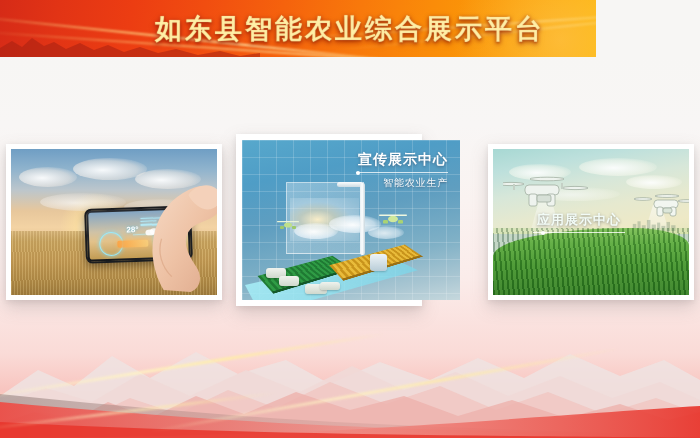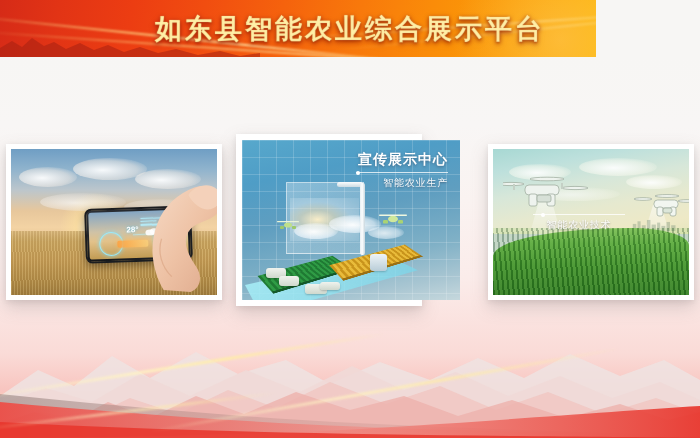--- a/index.html
+++ b/index.html
@@ -531,21 +531,21 @@
             <rect x="100" y="22" width="11" height="18"></rect>
           </g>
         </svg>
 
         <div class="c3-field">
           <div class="c3-rows"></div>
         </div>
       </div>
 
       <div class="card-text">
+        <div class="card-title">应用展示中心</div>
         <div class="card-rule">
           <span class="card-dot"></span>
         </div>
-        <div class="card-sub">智能农业技术</div>
       </div>
     </div>
   </div>
 
 </div>
 
 </body></html>

